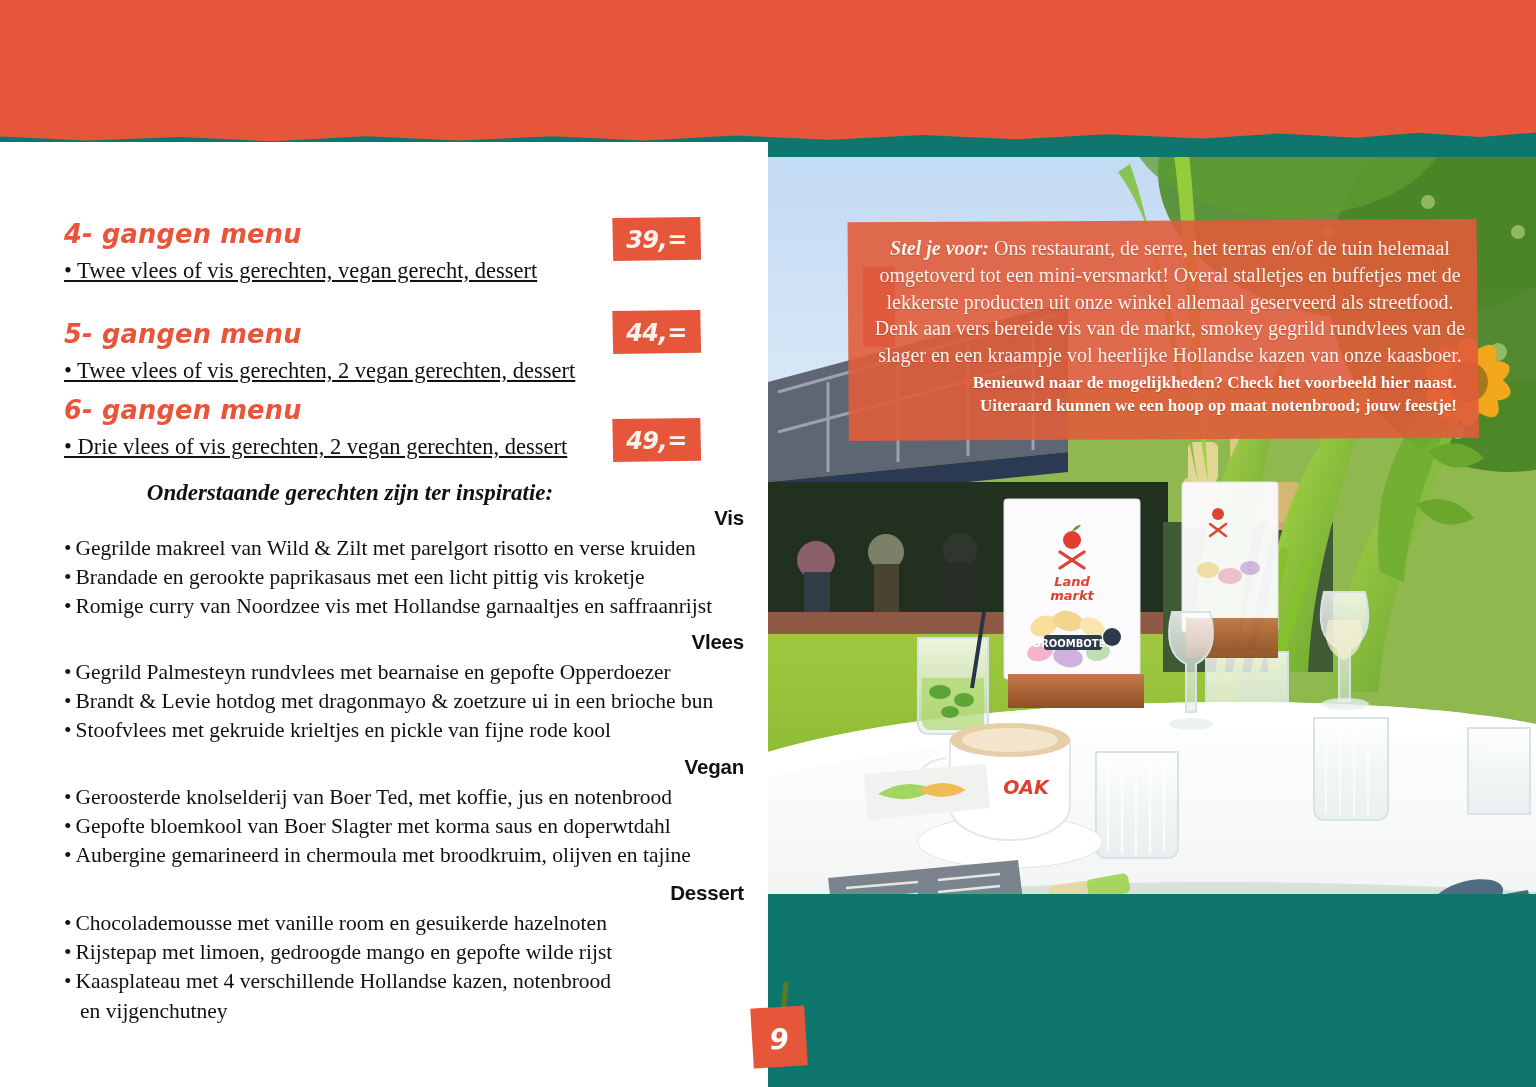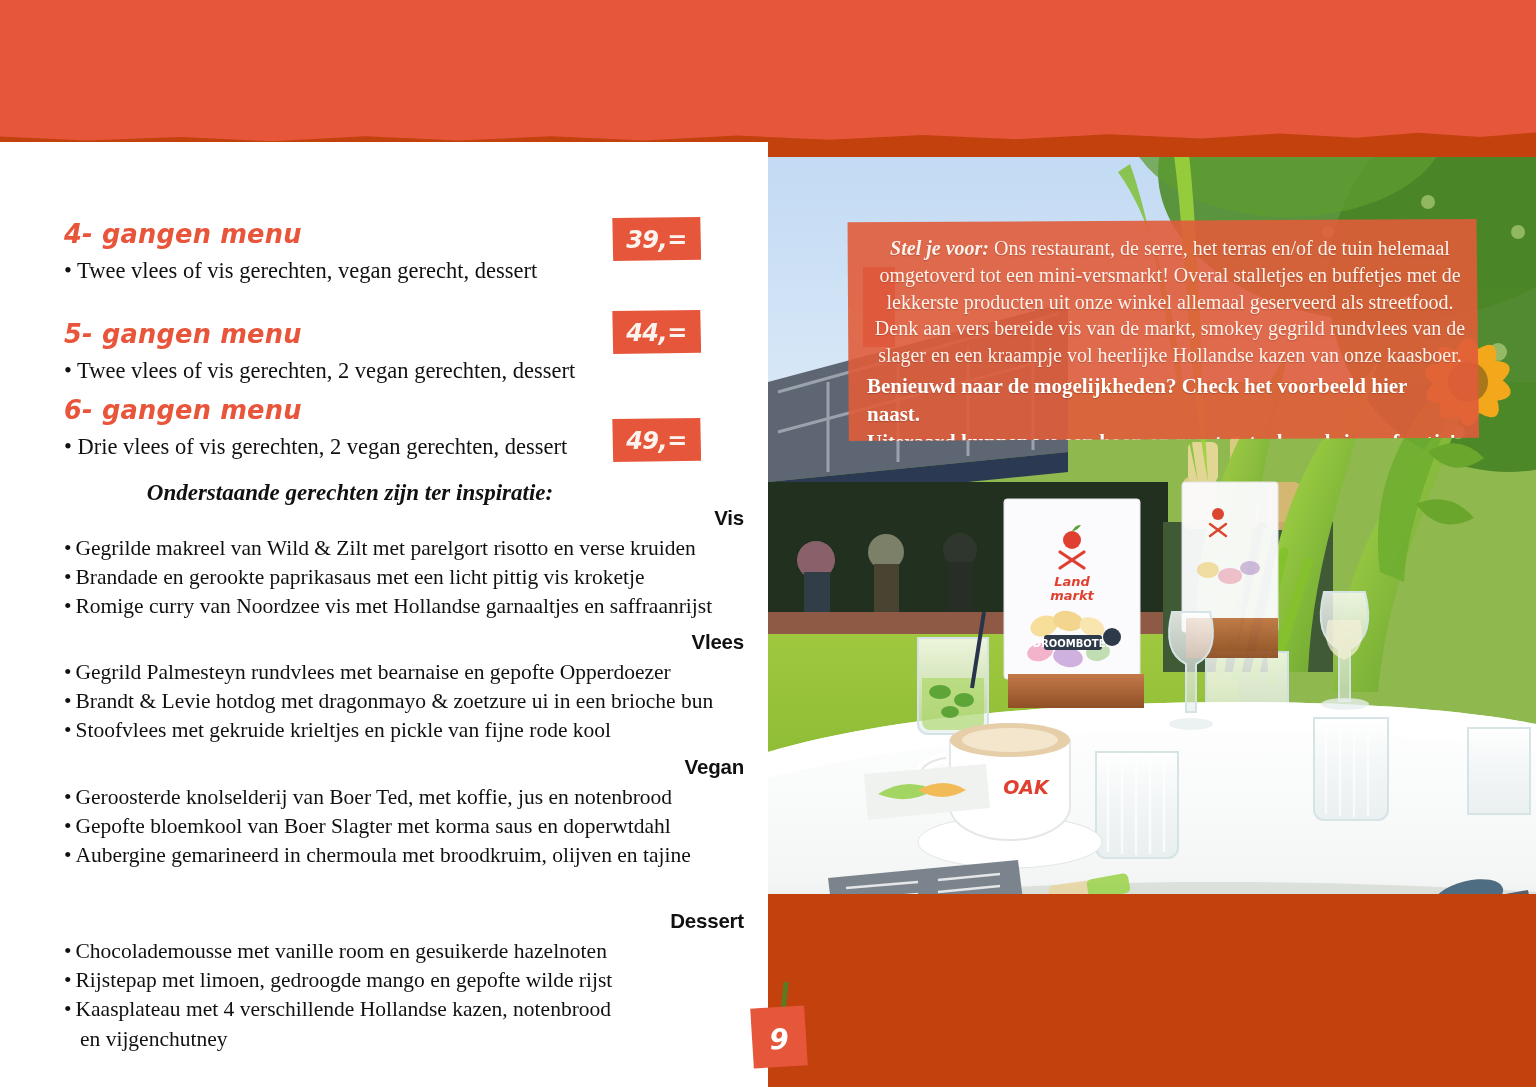--- a/index.html
+++ b/index.html
@@ -2,21 +2,21 @@
 <html><head>
 <meta charset="utf-8">
 <style>
   html,body{margin:0;padding:0;}
   body{
     width:1536px;height:1087px;
     background:#ffffff;
     font-family:"Liberation Serif",serif;
     overflow:hidden;position:relative;
   }
-  .page{position:absolute;inset:0;overflow:hidden;background:#c2410c;}
+  .page{position:absolute;inset:0;overflow:hidden;background:#0f766e;}
 
   
   .header-band{
     position:absolute;left:-6px;top:0;width:1548px;height:142px;
     background:#e5563a;
     clip-path:polygon(0 0,100% 0,100% 93%,96% 96.5%,92% 93.5%,88% 97%,
       83% 94%,78% 97.5%,72% 94.5%,66% 98%,60% 95%,54% 98.5%,
       48% 95.5%,42% 99%,36% 96%,30% 99%,24% 96%,18% 99.5%,
       12% 96.5%,6% 99%,0 96%);
     z-index:5;
@@ -49,21 +49,21 @@
   .menu-heading{
     color:#e8553a;
     font-family:"DejaVu Sans",sans-serif;
     font-weight:bold;font-style:italic;
     font-size:27px;letter-spacing:0.2px;
     transform:scaleX(0.95);transform-origin:left center;
     white-space:nowrap;
   }
   .menu-desc{
     font-family:"Liberation Serif",serif;
-    font-size:22.5px;color:#111;margin-top:9px;white-space:nowrap;
+    font-size:22.5px;color:#111;margin-top:9px;white-space:nowrap;text-decoration:underline;
   }
 
   .price-tag{
     position:absolute;
     width:93px;height:44px;
     background:#e5563a;
     display:flex;align-items:center;justify-content:center;
     color:#fdf3ee;
     font-family:"DejaVu Sans",sans-serif;
     font-weight:bold;font-style:italic;
@@ -111,23 +111,23 @@
   .callout-p{
     position:absolute;left:22px;right:6px;top:16px;
     text-align:center;color:#fdf2ec;
     font-family:"Liberation Serif",serif;
     font-size:20px;line-height:1.34;
     text-shadow:0 1px 1px rgba(110,30,10,0.30);
   }
   .callout-p b{font-style:italic;font-weight:bold;}
   .callout-cta{
     position:absolute;left:22px;right:22px;top:153px;
-    text-align:left;color:#ffffff;
-    font-family:"Liberation Serif",serif;
-    font-weight:bold;font-size:21px;line-height:1.34;
+    text-align:right;color:#ffffff;
+    font-family:"Liberation Serif",serif;
+    font-weight:bold;font-size:17px;line-height:1.34;
     text-shadow:0 1px 1px rgba(110,30,10,0.35);
   }
 
   
   .page-tag{
     position:absolute;left:752px;top:1007px;
     width:54px;height:60px;background:#e5563a;
     transform:rotate(-3.5deg);
     z-index:6;
     display:flex;align-items:center;justify-content:center;
@@ -188,21 +188,21 @@
       <div class="dish"><span class="bullet">•</span><span>Stoofvlees met gekruide krieltjes en pickle van fijne rode kool</span></div>
     </div>
 
     <div class="cat" style="top:613px;">
       <div class="cat-title">Vegan</div>
       <div class="dish"><span class="bullet">•</span><span>Geroosterde knolselderij van Boer Ted, met koffie, jus en notenbrood</span></div>
       <div class="dish"><span class="bullet">•</span><span>Gepofte bloemkool van Boer Slagter met korma saus en doperwtdahl</span></div>
       <div class="dish"><span class="bullet">•</span><span>Aubergine gemarineerd in chermoula met broodkruim, olijven en tajine</span></div>
     </div>
 
-    <div class="cat" style="top:739px;margin-top:28px;">
+    <div class="cat" style="top:739px;">
       <div class="cat-title">Dessert</div>
       <div class="dish"><span class="bullet">•</span><span>Chocolademousse met vanille room en gesuikerde hazelnoten</span></div>
       <div class="dish"><span class="bullet">•</span><span>Rijstepap met limoen, gedroogde mango en gepofte wilde rijst</span></div>
       <div class="dish"><span class="bullet">•</span><span>Kaasplateau met 4 verschillende Hollandse kazen, notenbrood</span><span class="cont">en vijgenchutney</span></div>
     </div>
 
   </div>
 
   <div class="photo">
     <svg class="photo-svg" viewBox="0 0 768 947" preserveAspectRatio="xMidYMid slice">

